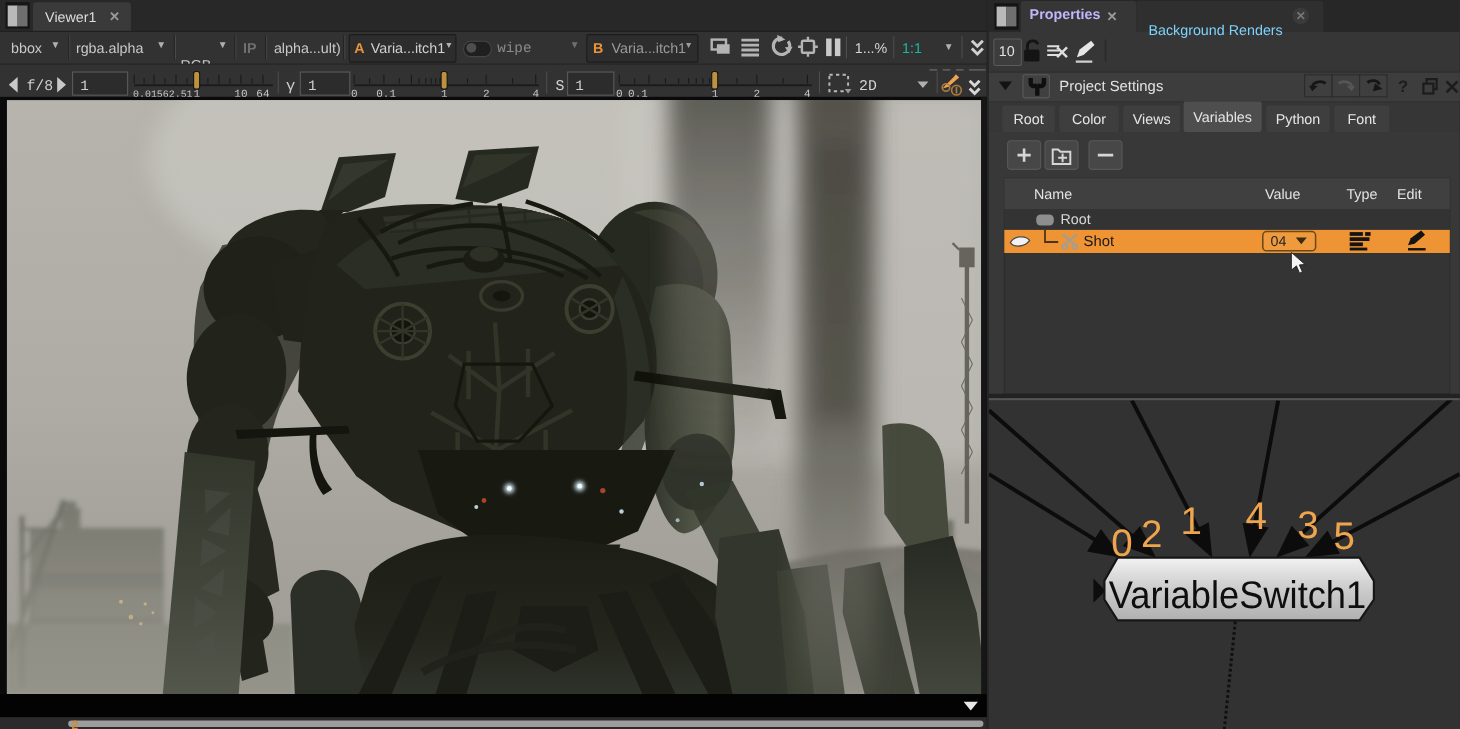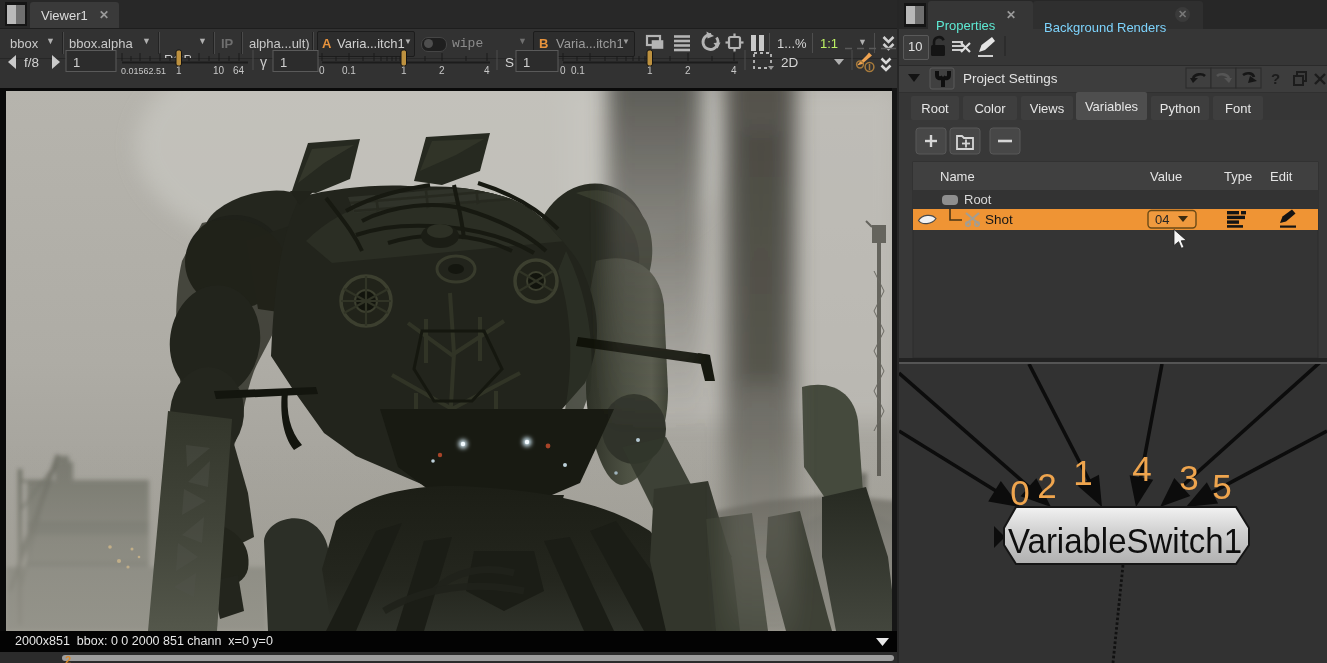--- a/index.html
+++ b/index.html
@@ -19,21 +19,21 @@
   <div class="abs" style="left:7px;top:5px;width:9px;height:19px;background:#b9b9b9;"></div>
   <div class="abs" style="left:16px;top:5px;width:9px;height:19px;background:#6f6f6f;"></div>
   <div class="abs" style="left:30px;top:2px;width:89px;height:26px;background:#3a3a3a;border-radius:3px 3px 0 0;"></div>
   <div class="abs txt" style="left:41px;top:8px;color:#dcdcdc;">Viewer1</div>
   <div class="abs" style="left:99px;top:8px;color:#9a9a9a;font-size:12px;font-weight:bold;">✕</div>
 
   <div class="abs" style="left:0;top:29px;width:897px;height:29px;background:#323232;"></div>
   <div class="abs txt" style="left:10px;top:36px;">bbox</div>
   <div class="abs txt" style="left:46px;top:36px;color:#b0b0b0;font-size:9px;">▼</div>
   <div class="abs sep" style="left:62px;top:32px;height:22px;"></div>
-  <div class="abs txt" style="left:69px;top:36px;">bbox.alpha</div>
+  <div class="abs txt" style="left:69px;top:36px;">rgba.alpha</div>
   <div class="abs txt" style="left:142px;top:36px;color:#b0b0b0;font-size:9px;">▼</div>
   <div class="abs sep" style="left:158px;top:32px;height:22px;"></div>
   <div class="abs txt" style="left:164px;top:36px;margin-top:16px;">RGB</div>
   <div class="abs txt" style="left:198px;top:36px;color:#b0b0b0;font-size:9px;">▼</div>
   <div class="abs sep" style="left:213px;top:32px;height:22px;"></div>
   <div class="abs txt" style="left:221px;top:36px;color:#6f6f6f;font-weight:bold;">IP</div>
   <div class="abs sep" style="left:241px;top:32px;height:22px;"></div>
   <div class="abs txt" style="left:249px;top:36px;">alpha...ult)</div>
   <div class="abs sep" style="left:312px;top:32px;height:22px;"></div>
   <div class="abs" style="left:317px;top:31px;width:96px;height:24px;background:#2d2d2d;border:1px solid #1c1c1c;border-radius:2px;"></div>
@@ -75,34 +75,34 @@
       </g>
       <g fill="#c9c9c9">
         <rect x="106" y="4" width="5" height="16"></rect>
           <rect x="114" y="4" width="5" height="16"></rect>
       </g>
     </svg>
   </div>
   <div class="abs sep2" style="left:769px;top:33px;height:20px;"></div>
   <div class="abs txt" style="left:777px;top:36px;color:#d5d5d5;">1...%</div>
   <div class="abs sep2" style="left:812px;top:33px;height:20px;"></div>
-  <div class="abs txt" style="left:820px;top:36px;color:#bef264;">1:1</div>
+  <div class="abs txt" style="left:820px;top:36px;color:#14b8a6;">1:1</div>
   <div class="abs txt" style="left:858px;top:37px;color:#b0b0b0;font-size:9px;">▼</div>
   <div class="abs sep2" style="left:874px;top:33px;height:20px;"></div>
   <div class="abs" id="chev1" style="left:882px;top:34px;">
     <svg width="14" height="18" viewBox="0 0 14 18">
       <g fill="none" stroke="#d0d0d0" stroke-width="2.6">
         <path d="M 1.5 3 L 6.5 8 L 11.5 3"></path>
           <path d="M 1.5 10 L 6.5 15 L 11.5 10"></path>
       </g>
     </svg>
   </div>
 
   <div class="abs" style="left:0;top:58px;width:897px;height:30px;background:#323232;border-top:1px solid #272727;"></div>
-  <div class="abs" id="row2" style="left:0;top:47px;width:897px;height:30px;">
+  <div class="abs" id="row2" style="left:0;top:62px;width:897px;height:30px;font-family:Liberation Mono, monospace;">
     <svg width="897" height="30" viewBox="0 0 897 30">
       <polygon points="16,8 16,22 8,15" fill="#c9c9c9"></polygon>
       <text x="24" y="20" font-size="13.5" fill="#d2d2d2">f/8</text>
       <polygon points="52,8 52,22 60,15" fill="#c9c9c9"></polygon>
       <rect x="66" y="3.5" width="50" height="21" fill="#2c2c2c" stroke="#5a5a5a"></rect>
       <text x="73" y="19.5" font-size="13" fill="#cfcfcf">1</text>
 
       <line x1="122" y1="15.5" x2="248" y2="15.5" stroke="#1c1c1c" stroke-width="2"></line>
       <g stroke="#1a1a1a" stroke-width="1">
         <line x1="122" y1="6" x2="122" y2="14"></line>
@@ -461,38 +461,37 @@
         <line x1="868" y1="300" x2="878" y2="320"></line>
             <line x1="878" y1="320" x2="868" y2="340"></line>
       </g>
     </g>
   </svg>
   </div>
 
   <div class="abs" style="left:892px;top:88px;width:5px;height:564px;background:#161616;"></div>
 
   <div class="abs" style="left:0;top:631px;width:897px;height:21px;background:#030303;"></div>
-  <div class="abs txt" style="left:15px;top:634px;color:#e5e5e5;font-size:12.5px;">2000x851&nbsp;&nbsp;bbox: 0 0 2000 851 chann&nbsp;&nbsp;x=0 y=0</div>
   <svg class="abs" style="left:875px;top:637px;" width="16" height="10">
       <polygon points="1,1 14,1 7.5,9" fill="#e8e8e8"></polygon>
     </svg>
 
   <div class="abs" style="left:0;top:652px;width:897px;height:11px;background:#2b2b2b;"></div>
   <div class="abs" style="left:62px;top:655px;width:832px;height:6px;background:#9d9d9d;border-radius:3px;"></div>
   <div class="abs" style="left:65px;top:654px;color:#d8892a;font-size:11px;font-weight:bold;">2</div>
 </div>
 
 <div class="abs" id="rightpane" style="left:899px;top:0;width:428px;height:663px;background:#363636;">
 
   <div class="abs" style="left:0;top:0;width:428px;height:29px;background:#272727;"></div>
   <div class="abs" style="left:5px;top:3px;width:22px;height:24px;background:#151515;"></div>
   <div class="abs" style="left:7px;top:6px;width:9px;height:18px;background:#b9b9b9;"></div>
   <div class="abs" style="left:16px;top:6px;width:9px;height:18px;background:#6f6f6f;"></div>
   <div class="abs" style="left:29px;top:1px;width:105px;height:28px;background:#363636;border-radius:3px 3px 0 0;"></div>
-  <div class="abs txt" style="left:37px;top:18px;color:#5eead4;">Properties</div>
+  <div class="abs txt" style="left:37px;top:5px;color:#c4b5fd;font-weight:bold;">Properties</div>
   <div class="abs" style="left:107px;top:8px;color:#9a9a9a;font-size:12px;font-weight:bold;">✕</div>
   <div class="abs" style="left:134px;top:1px;width:170px;height:28px;background:#2f2f2f;border-radius:3px 3px 0 0;"></div>
   <div class="abs txt" style="left:145px;top:20px;color:#7dd3fc;">Background Renders</div>
   <div class="abs" style="left:276px;top:7px;width:15px;height:15px;background:#3a3a3a;border-radius:50%;"></div>
   <div class="abs" style="left:279px;top:8px;color:#777;font-size:11px;font-weight:bold;">✕</div>
 
   <div class="abs" style="left:4px;top:35px;width:24px;height:23px;background:#3d3d3d;border:1px solid #5a5a5a;border-radius:2px;"></div>
   <div class="abs txt" style="left:9px;top:39px;color:#e0e0e0;font-size:13px;">10</div>
   <div class="abs" id="proptools" style="left:30px;top:34px;">
     <svg width="90" height="26" viewBox="0 0 90 26">

